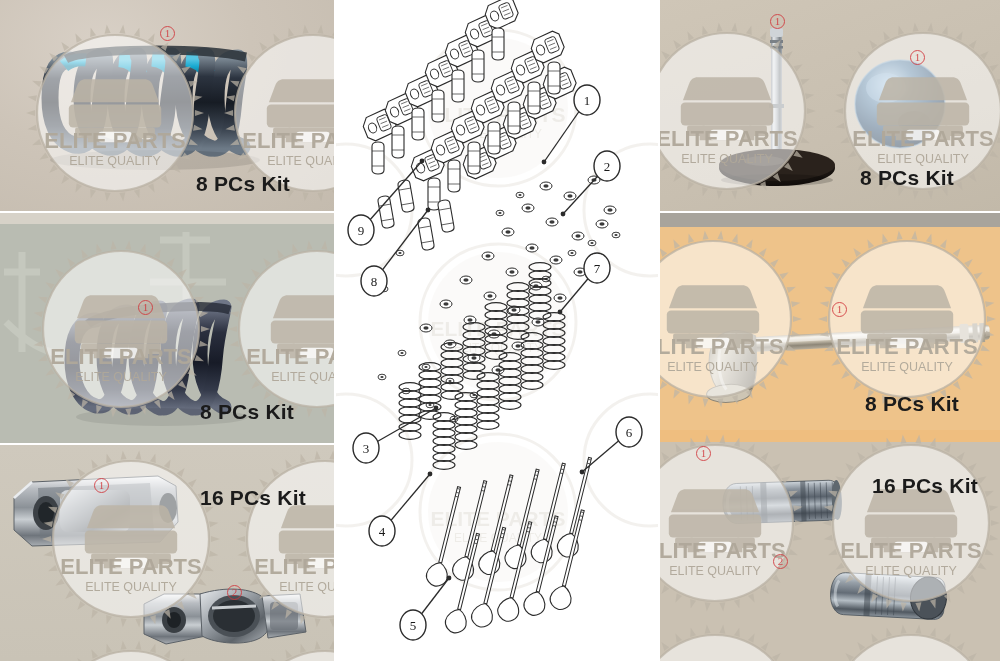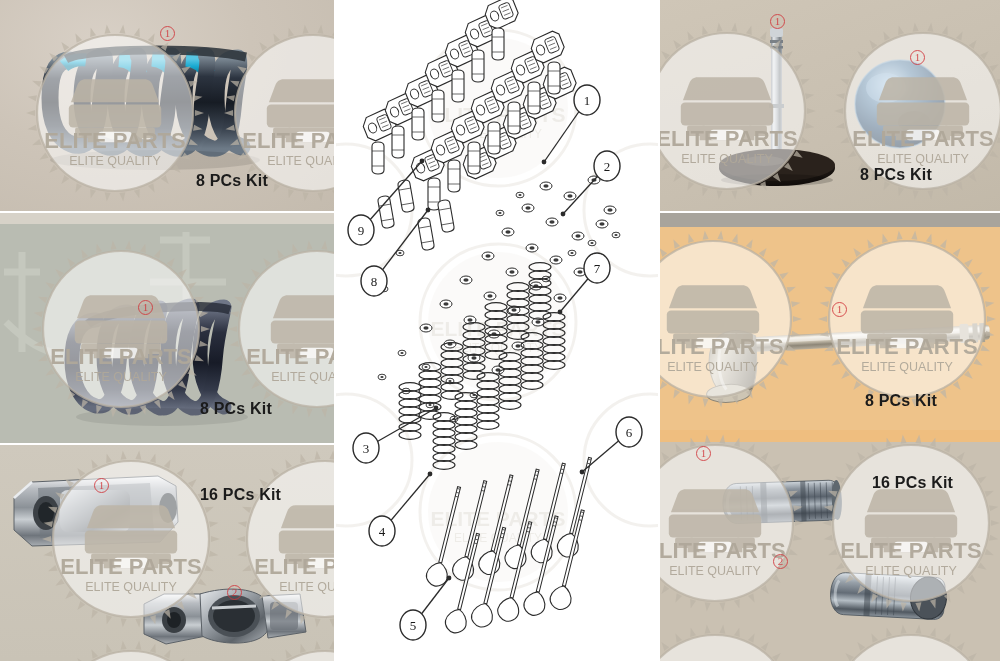--- a/index.html
+++ b/index.html
@@ -3,21 +3,21 @@
 <meta charset="utf-8">
 <style>
   html,body{margin:0;padding:0;background:#fff;}
   body{width:1000px;height:661px;font-family:"Liberation Sans",sans-serif;overflow:hidden;}
   #page{position:relative;width:1000px;height:661px;background:#ffffff;overflow:hidden;}
 
   
   .panel{position:absolute;overflow:hidden;}
   .panel .kitlabel{
     position:absolute;font-family:"Liberation Sans",sans-serif;
-    font-size:16px;font-weight:600;color:#1b1b1b;letter-spacing:.2px;
+    font-size:21px;font-weight:600;color:#1b1b1b;letter-spacing:.2px;
     white-space:nowrap;z-index:9;
   }
   .rednum{
     position:absolute;z-index:10;width:15px;height:15px;border-radius:50%;
     border:1.6px solid #d0343a;color:#d0343a;font-size:11px;line-height:12px;
     text-align:center;font-family:"Liberation Serif",serif;opacity:.85;
     box-sizing:border-box;
   }
 
   

